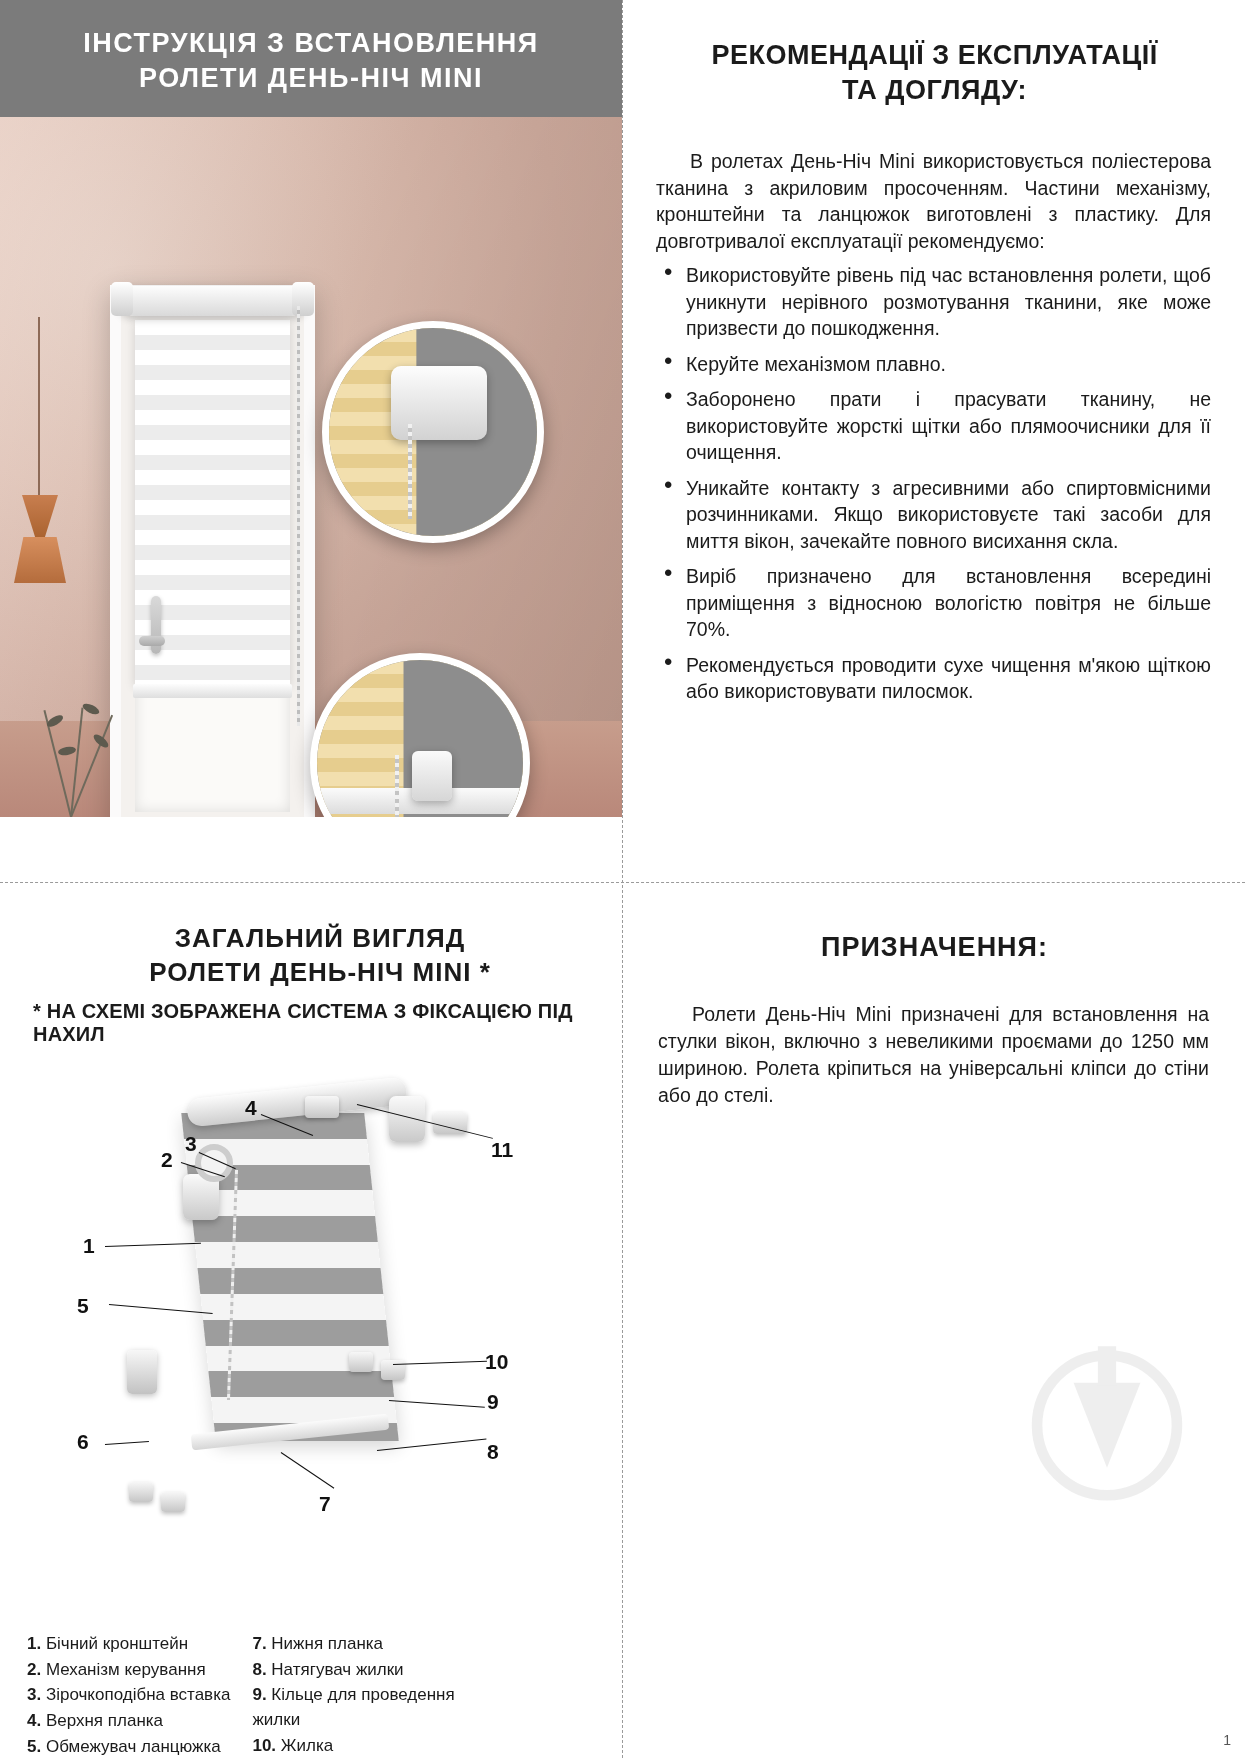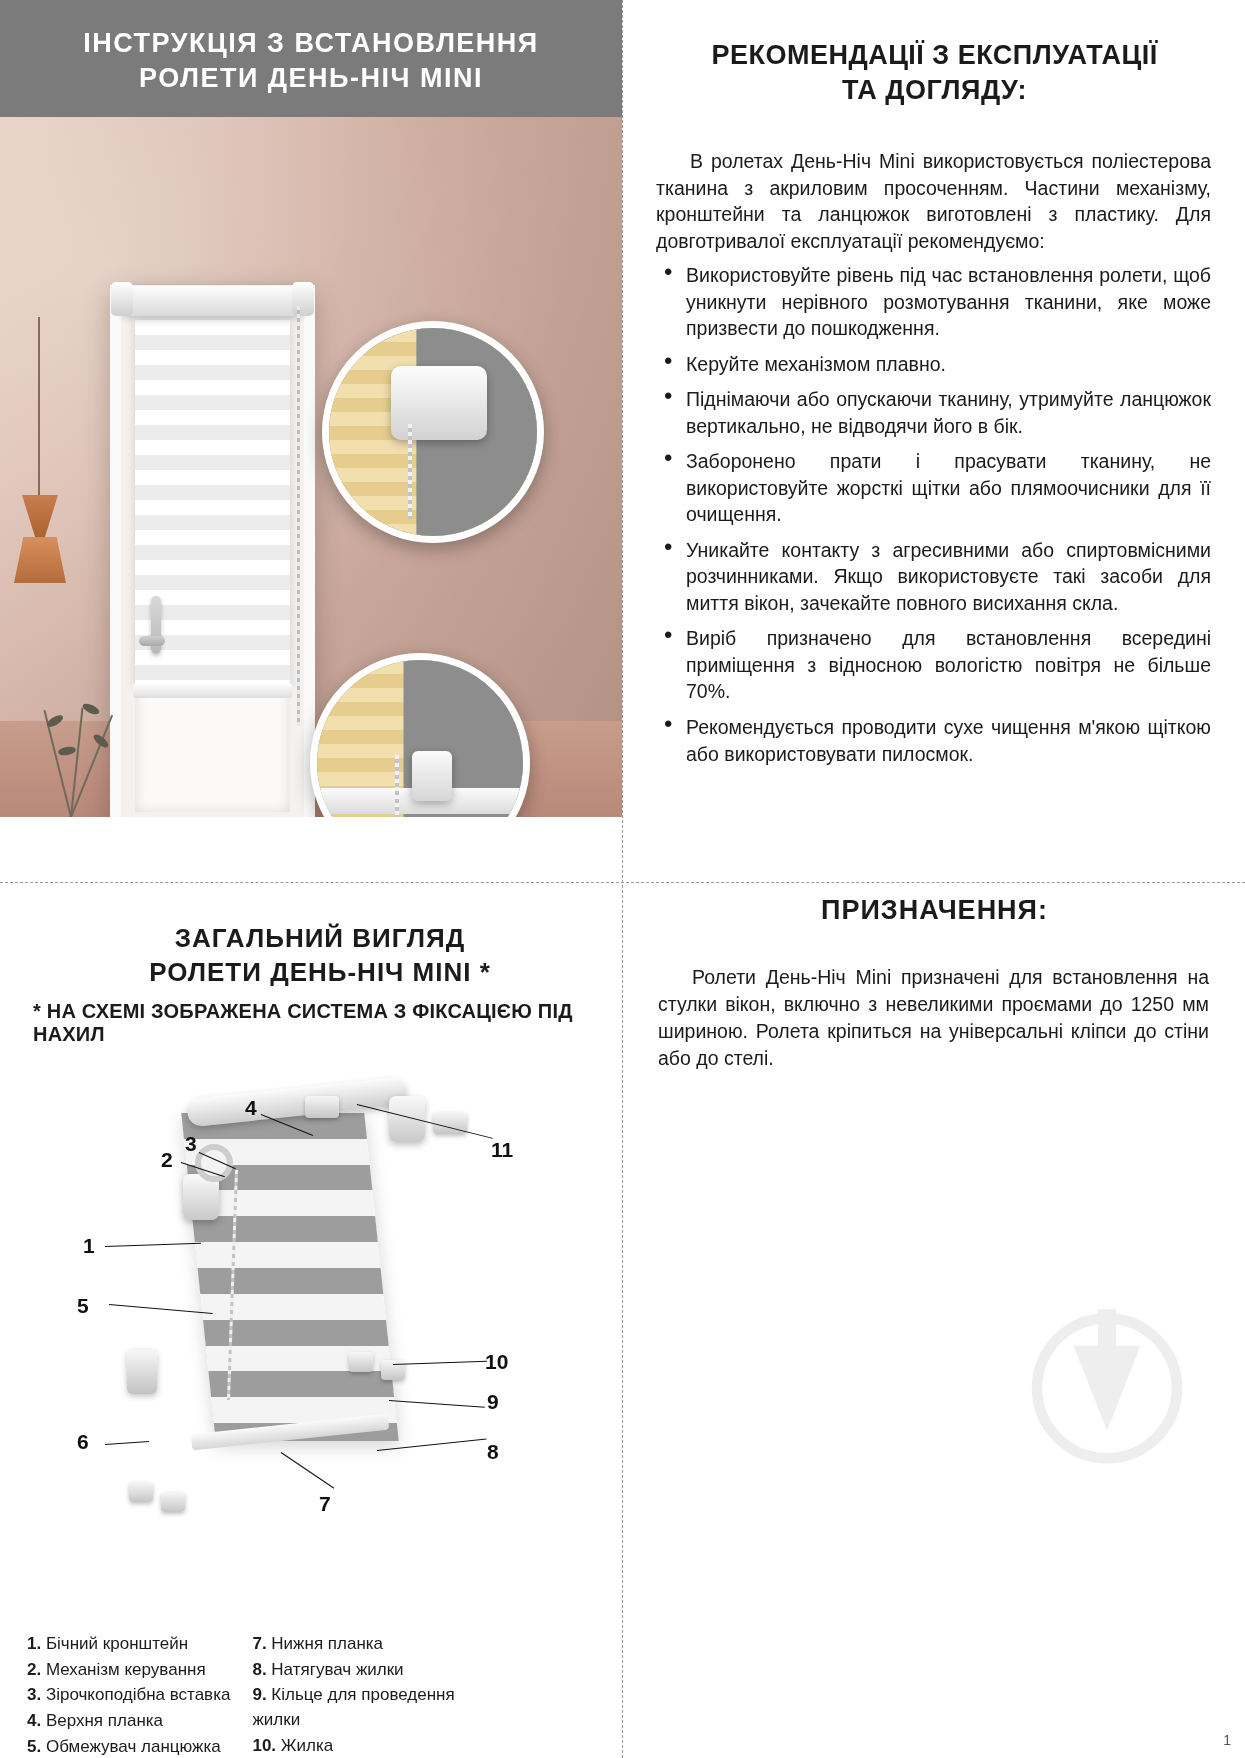--- a/index.html
+++ b/index.html
@@ -13,21 +13,21 @@
     overflow:hidden;
   }
 
   
   .page { position:relative; width:1245px; height:1758px; }
 
   .quad { position:absolute; overflow:hidden; }
   .q-tl { left:0;    top:0;    width:622px; height:882px; }
   .q-tr { left:624px;top:0;    width:621px; height:882px; }
   .q-bl { left:9px;    top:884px;width:622px; height:1002px; }
-  .q-br { left:624px;top:847px;width:621px; height:710px; }
+  .q-br { left:624px;top:884px;width:621px; height:710px; }
 
   
   .vdash { position:absolute; left:622px; top:0; width:0; height:1758px; border-left:1.5px dashed #9a9a9a; }
   .hdash { position:absolute; left:0; top:882px; width:1245px; height:0; border-top:1.5px dashed #9a9a9a; }
 
   
   .grey-head {
     background:#7b7b7b; color:#fff;
     text-align:center;
     padding:26px 10px 22px;
@@ -388,21 +388,20 @@
     <div class="tr-head">
       <div>РЕКОМЕНДАЦІЇ З ЕКСПЛУАТАЦІЇ</div>
       <div>ТА ДОГЛЯДУ:</div>
     </div>
 
     <div class="tr-body">
       <p class="intro">В ролетах День-Ніч Mini використовується поліестерова тканина з акриловим просоченням. Частини механізму, кронштейни та ланцюжок виготовлені з пластику. Для довготривалої експлуатації рекомендуємо:</p>
       <ul class="care">
         <li>Використовуйте рівень під час встановлення ролети, щоб уникнути нерівного розмотування тканини, яке може призвести до пошкодження.</li>
         <li>Керуйте механізмом плавно.</li>
-        <li>Піднімаючи або опускаючи тканину, утримуйте ланцюжок вертикально, не відводячи його в бік.</li>
         <li>Заборонено прати і прасувати тканину, не використовуйте жорсткі щітки або плямоочисники для її очищення.</li>
         <li>Уникайте контакту з агресивними або спиртовмісними розчинниками. Якщо використовуєте такі засоби для миття вікон, зачекайте повного висихання скла.</li>
         <li>Виріб призначено для встановлення всередині приміщення з відносною вологістю повітря не більше 70%.</li>
         <li>Рекомендується проводити сухе чищення м'якою щіткою або використовувати пилосмок.</li>
       </ul>
     </div>
   </div>
 
   <div class="quad q-bl">
     <div class="bl-head">

